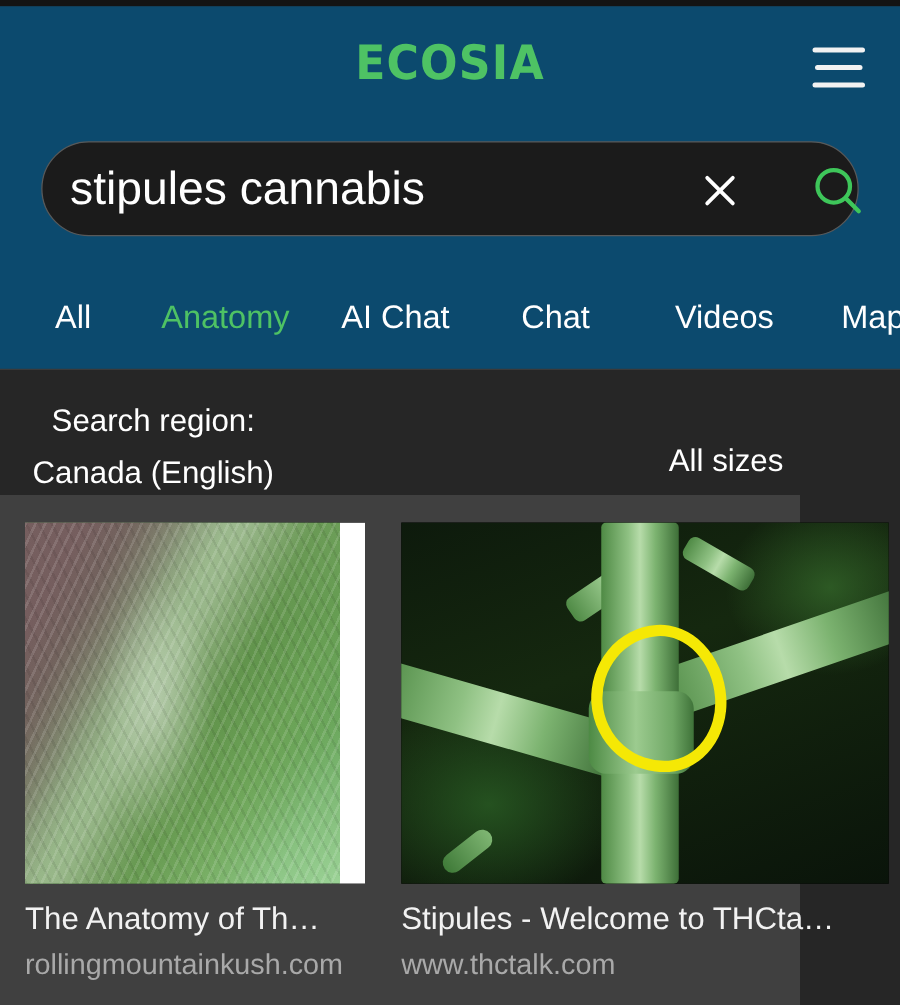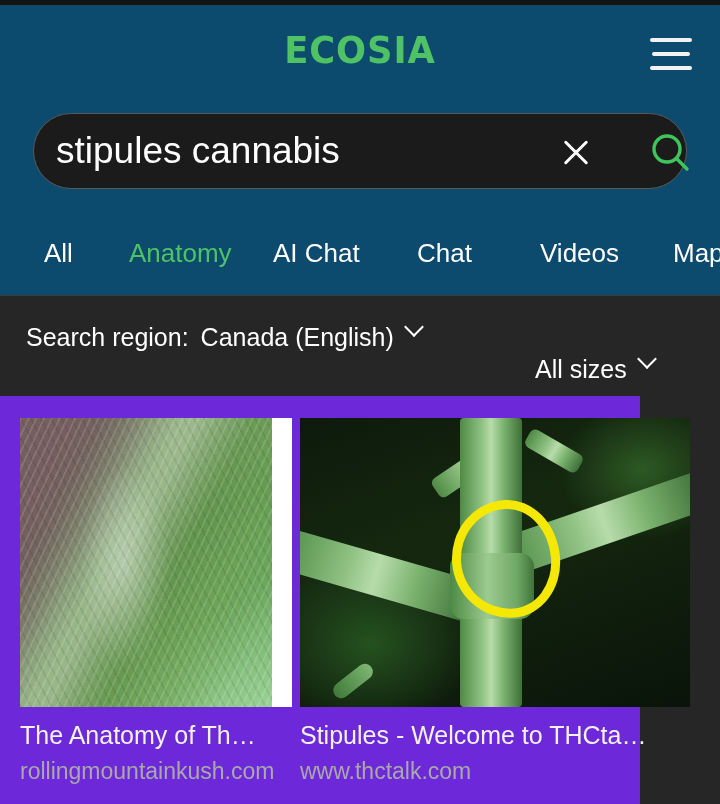--- a/index.html
+++ b/index.html
@@ -62,31 +62,31 @@
   .tab span { position:absolute; top:18px; left:0; }
   .tab.active span { color:#4ec264; }
   .tab .underline {
     position:absolute; left:0; bottom:0; height:11px; width:100%;
     background:#5fc96f; border-radius:6px 6px 0 0;
   }
   .header-divider { position:absolute; left:0; top:295px; width:720px; height:1px; background:#3a3a3a; }
 
   
   .filters { position:absolute; left:0; top:296px; width:720px; height:100px; background:#262626; }
-  .filter-group { position:absolute; top:27px; display:flex; align-items:flex-start; gap:12px; cursor:pointer; }
+  .filter-group { position:absolute; top:27px; display:flex; align-items:center; gap:12px; cursor:pointer;flex-direction:column; }
   .filter-label { color:#ffffff; font-size:25px; white-space:nowrap; }
   .chev { display:inline-block; width:17px; height:17px; position:relative; top:-4px; }
   .chev::before{
     content:""; position:absolute; left:1px; top:1px; width:12px; height:12px;
     border-right:2.6px solid #ffffff; border-bottom:2.6px solid #ffffff;
     transform:rotate(45deg);
   }
 
   
-  .grid { position:absolute; left:0; top:396px; width:640px; height:408px; background:#6d28d9; }
+  .grid { position:absolute; left:0; top:396px; width:640px; height:408px; background:#404040; }
   .card { position:absolute; top:22px; }
   .thumb { position:relative; overflow:hidden; background:#000; }
   .caption { margin-top:14px; }
   .cap-title { color:#f2f2f2; font-size:25px; white-space:nowrap; overflow:hidden; }
   .cap-domain { color:#a9a9a9; font-size:23px; margin-top:8px; white-space:nowrap; overflow:hidden; }
 
   
   #card1 { left:20px; width:272px; }
   #card1 .thumb { width:272px; height:289px; }
   .photo1 { position:absolute; left:0; top:0; width:252px; height:289px;
@@ -100,21 +100,21 @@
   }
   .photo1::after{
     content:""; position:absolute; left:0; top:0; right:0; bottom:0;
     background:
       repeating-linear-gradient(115deg, rgba(255,255,255,0.12) 0 2px, rgba(255,255,255,0) 2px 7px),
       repeating-linear-gradient(62deg, rgba(0,0,0,0.07) 0 2px, rgba(0,0,0,0) 2px 9px);
   }
   .photo1-white { position:absolute; right:0; top:0; width:20px; height:289px; background:#ffffff; }
 
   
-  #card2 { left:300px; width:390px; }
+  #card2 { left:321px; width:390px; }
   #card2 .thumb { width:390px; height:289px; }
   .photo2 { position:absolute; left:0; top:0; width:390px; height:289px;
     background:
       radial-gradient(ellipse 150px 120px at 18% 78%, rgba(40,90,35,0.85), rgba(10,25,10,0) 70%),
       radial-gradient(ellipse 120px 100px at 88% 18%, rgba(55,110,45,0.7), rgba(10,25,10,0) 70%),
       linear-gradient(160deg, #0d1a0c 0%, #15280f 40%, #0a140a 100%);
   }
   .stem { position:absolute; background:linear-gradient(90deg,#4f8a45,#8fc183 35%,#b7dcaa 50%,#7cb370 70%,#3e6f38); }
   .s-main { left:160px; top:0; width:62px; height:289px; border-radius:4px; }
   .s-left { left:-20px; top:108px; width:200px; height:42px; transform:rotate(16deg); transform-origin:left center; border-radius:6px; }

